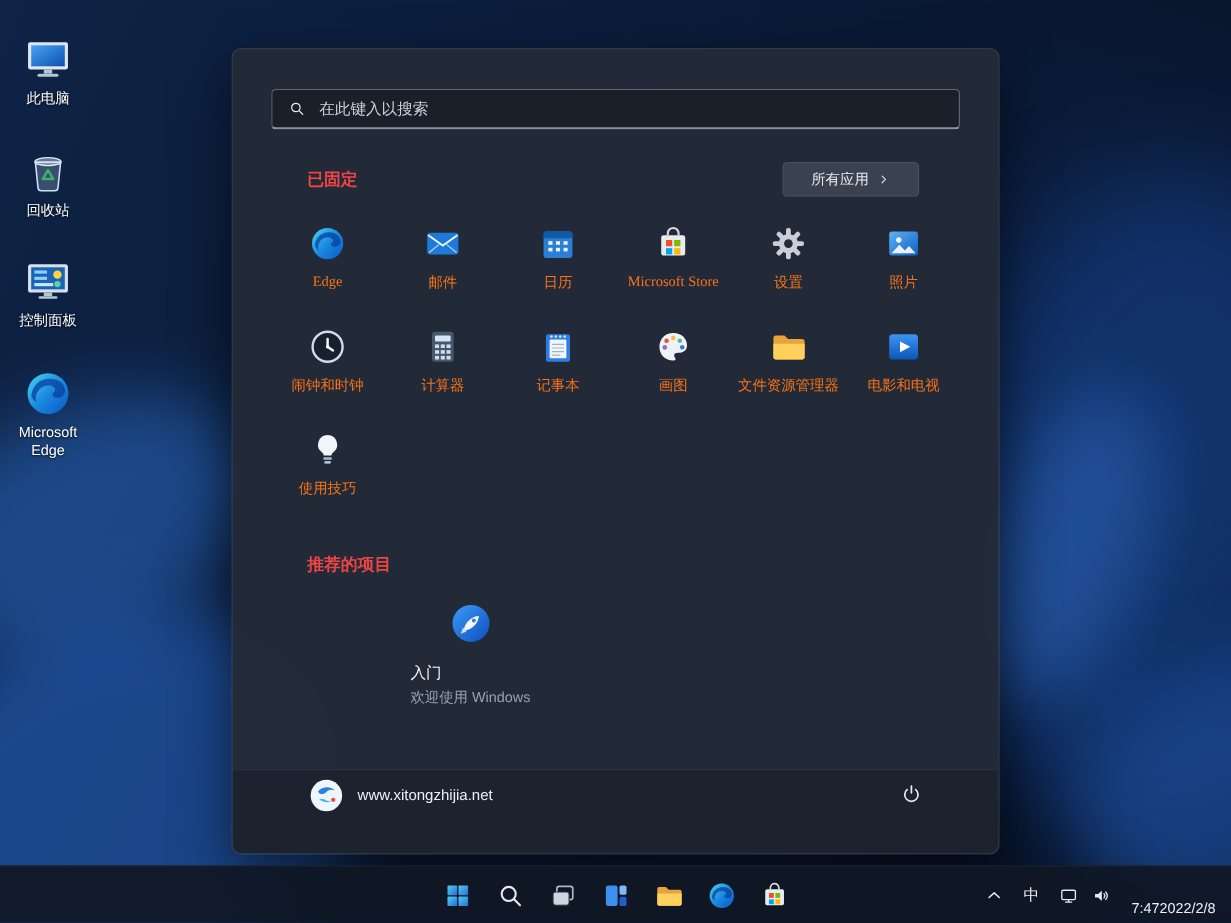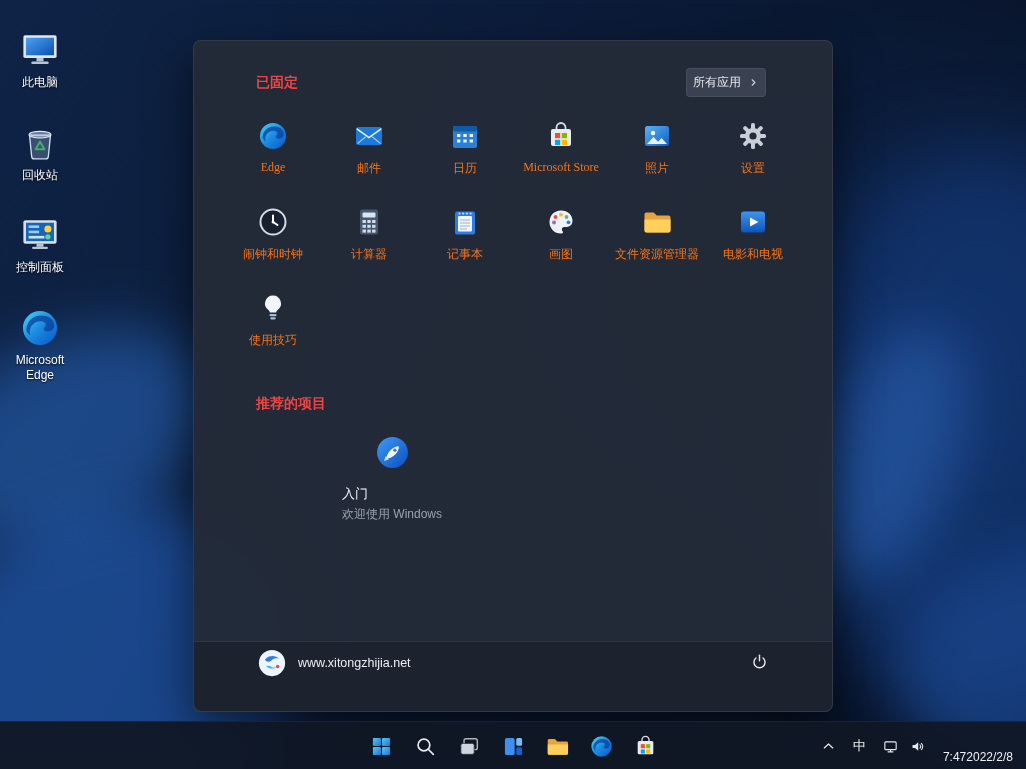--- a/index.html
+++ b/index.html
@@ -47,21 +47,21 @@
     border-radius:4px; display:flex; align-items:center; gap:11px; padding:0 13px; cursor:text;
   }
   .sm-search .icon { width:15px; height:15px; flex:none; }
   .sm-search-text { font-size:13px; color:#cdd2da; }
 
   .sm-section-head { flex:none; display:flex; align-items:center; justify-content:space-between; margin:27px 66px 0 62px; }
   .sm-title { font-size:14px; font-weight:bold; color:#ef4444; }
   .all-apps-btn {
     display:flex; align-items:center; gap:7px; background:#3a4150;
     border:1px solid rgba(255,255,255,0.07); border-radius:4px;
-    padding:5px 6px; font-size:12px; color:#e9ebef; cursor:pointer;
+    padding:5px 23px; font-size:12px; color:#e9ebef; cursor:pointer;
   }
   .all-apps-btn .icon { width:11px; height:11px; }
 
   .pinned-grid { flex:none; display:grid; grid-template-columns:repeat(6,96px); justify-content:center; margin-top:13px; row-gap:3px; }
   .app-tile { width:96px; height:83px; display:flex; flex-direction:column; align-items:center; padding-top:10px; gap:8px; border-radius:6px; cursor:pointer; }
   .app-tile .icon { width:32px; height:32px; flex:none; }
   .app-tile .label { font-size:12px; color:#f97316; max-width:94px; text-align:center; white-space:nowrap; overflow:hidden;font-family:Liberation Serif, serif; }
 
   .sm-reco-head { flex:none; margin:30px 62px 0; }
   .reco-list { flex:none; margin:12px 48px 0; }
@@ -165,20 +165,29 @@
           </defs>
           <circle cx="16" cy="16" r="13" fill="url(#lg-edge)"></circle>
           <path d="M5.5 19.5C5 12 10 6.5 17 6.5c6 0 9.8 3.6 9.8 7.4 0 3-2.2 4.8-5 4.8-1.8 0-2.9-.8-2.9-1.9 0-1.5 1.6-1.8 1.6-3.3 0-1.6-1.9-2.7-4.2-2.7-4.5 0-8.1 3.6-8.1 8.3 0 .9.1 1.7.4 2.6-1.9-1.4-2.9-3.4-3.1-4.2z" fill="#0a3f9e" opacity="0.75"></path>
         </svg>
       </span>
       <div class="label">Microsoft Edge</div>
     </div>
   </div>
 
 <div class="start-menu">
+  <div class="sm-search">
+    <span class="icon">
+        <svg viewBox="0 0 32 32">
+          <circle cx="14" cy="14" r="7.5" fill="none" stroke="#e6e9ee" stroke-width="2.2"></circle>
+          <path d="M19.5 19.5L26 26" stroke="#e6e9ee" stroke-width="2.2" stroke-linecap="round"></path>
+        </svg>
+      </span>
+    <span class="sm-search-text">在此键入以搜索</span>
+  </div>
 
   <div class="sm-section-head">
     <div class="sm-title">已固定</div>
     <div class="all-apps-btn">
       <span>所有应用</span>
       <span class="icon">
           <svg viewBox="0 0 16 16">
             <path d="M6 4l4 4-4 4" fill="none" stroke="#cfd3da" stroke-width="1.6" stroke-linecap="round" stroke-linejoin="round"></path>
           </svg>
         </span>
@@ -234,55 +243,55 @@
           <svg viewBox="0 0 32 32">
             <path d="M11.5 9V7.5a4.5 4.5 0 0 1 9 0V9" fill="none" stroke="#d7dbe2" stroke-width="1.8"></path>
             <rect x="6" y="9" width="20" height="17" rx="2" fill="#e8ebf0"></rect>
             <rect x="10" y="13" width="5.2" height="5.2" fill="#f25022"></rect>
             <rect x="16.8" y="13" width="5.2" height="5.2" fill="#7fba00"></rect>
             <rect x="10" y="19.8" width="5.2" height="5.2" fill="#00a4ef"></rect>
             <rect x="16.8" y="19.8" width="5.2" height="5.2" fill="#ffb900"></rect>
           </svg>
         </span>
         <div class="label">Microsoft Store</div>
-      </div>
-      <div class="app-tile">
-        <span class="icon">
-          <svg viewBox="0 0 32 32">
-            <defs>
-              <linearGradient id="lg-ph" x1="0" y1="0" x2="1" y2="1">
-                <stop offset="0" stop-color="#5db1f5"></stop>
-                <stop offset="1" stop-color="#0f5fc4"></stop>
-              </linearGradient>
-            </defs>
-            <rect x="4" y="6" width="24" height="20" rx="2.5" fill="url(#lg-ph)"></rect>
-            <circle cx="12" cy="13" r="2.2" fill="#fff" opacity="0.95"></circle>
-            <path d="M6 24l6.5-7 4.5 4.8 3.5-3.8L26 24z" fill="#fff" opacity="0.9"></path>
-          </svg>
-        </span>
-        <div class="label">照片</div>
       </div>
       <div class="app-tile">
         <span class="icon">
           <svg viewBox="0 0 32 32">
             <g fill="#c9cfd9">
               <rect x="14" y="3" width="4" height="7" rx="1.6"></rect>
               <rect x="14" y="22" width="4" height="7" rx="1.6"></rect>
               <rect x="3" y="14" width="7" height="4" rx="1.6"></rect>
               <rect x="22" y="14" width="7" height="4" rx="1.6"></rect>
               <rect x="14" y="3" width="4" height="7" rx="1.6" transform="rotate(45 16 16)"></rect>
               <rect x="14" y="22" width="4" height="7" rx="1.6" transform="rotate(45 16 16)"></rect>
               <rect x="3" y="14" width="7" height="4" rx="1.6" transform="rotate(45 16 16)"></rect>
               <rect x="22" y="14" width="7" height="4" rx="1.6" transform="rotate(45 16 16)"></rect>
               <circle cx="16" cy="16" r="8"></circle>
             </g>
             <circle cx="16" cy="16" r="3.6" fill="#242b38"></circle>
           </svg>
         </span>
         <div class="label">设置</div>
+      </div>
+      <div class="app-tile">
+        <span class="icon">
+          <svg viewBox="0 0 32 32">
+            <defs>
+              <linearGradient id="lg-ph" x1="0" y1="0" x2="1" y2="1">
+                <stop offset="0" stop-color="#5db1f5"></stop>
+                <stop offset="1" stop-color="#0f5fc4"></stop>
+              </linearGradient>
+            </defs>
+            <rect x="4" y="6" width="24" height="20" rx="2.5" fill="url(#lg-ph)"></rect>
+            <circle cx="12" cy="13" r="2.2" fill="#fff" opacity="0.95"></circle>
+            <path d="M6 24l6.5-7 4.5 4.8 3.5-3.8L26 24z" fill="#fff" opacity="0.9"></path>
+          </svg>
+        </span>
+        <div class="label">照片</div>
       </div>
       <div class="app-tile">
         <span class="icon">
           <svg viewBox="0 0 32 32">
             <circle cx="16" cy="16" r="12.5" fill="#17202e" stroke="#d5dbe4" stroke-width="2"></circle>
             <path d="M16 9.5V16l4.5 3" stroke="#fff" stroke-width="2" stroke-linecap="round" fill="none"></path>
             <circle cx="16" cy="16" r="1.4" fill="#fff"></circle>
           </svg>
         </span>
         <div class="label">闹钟和时钟</div>

